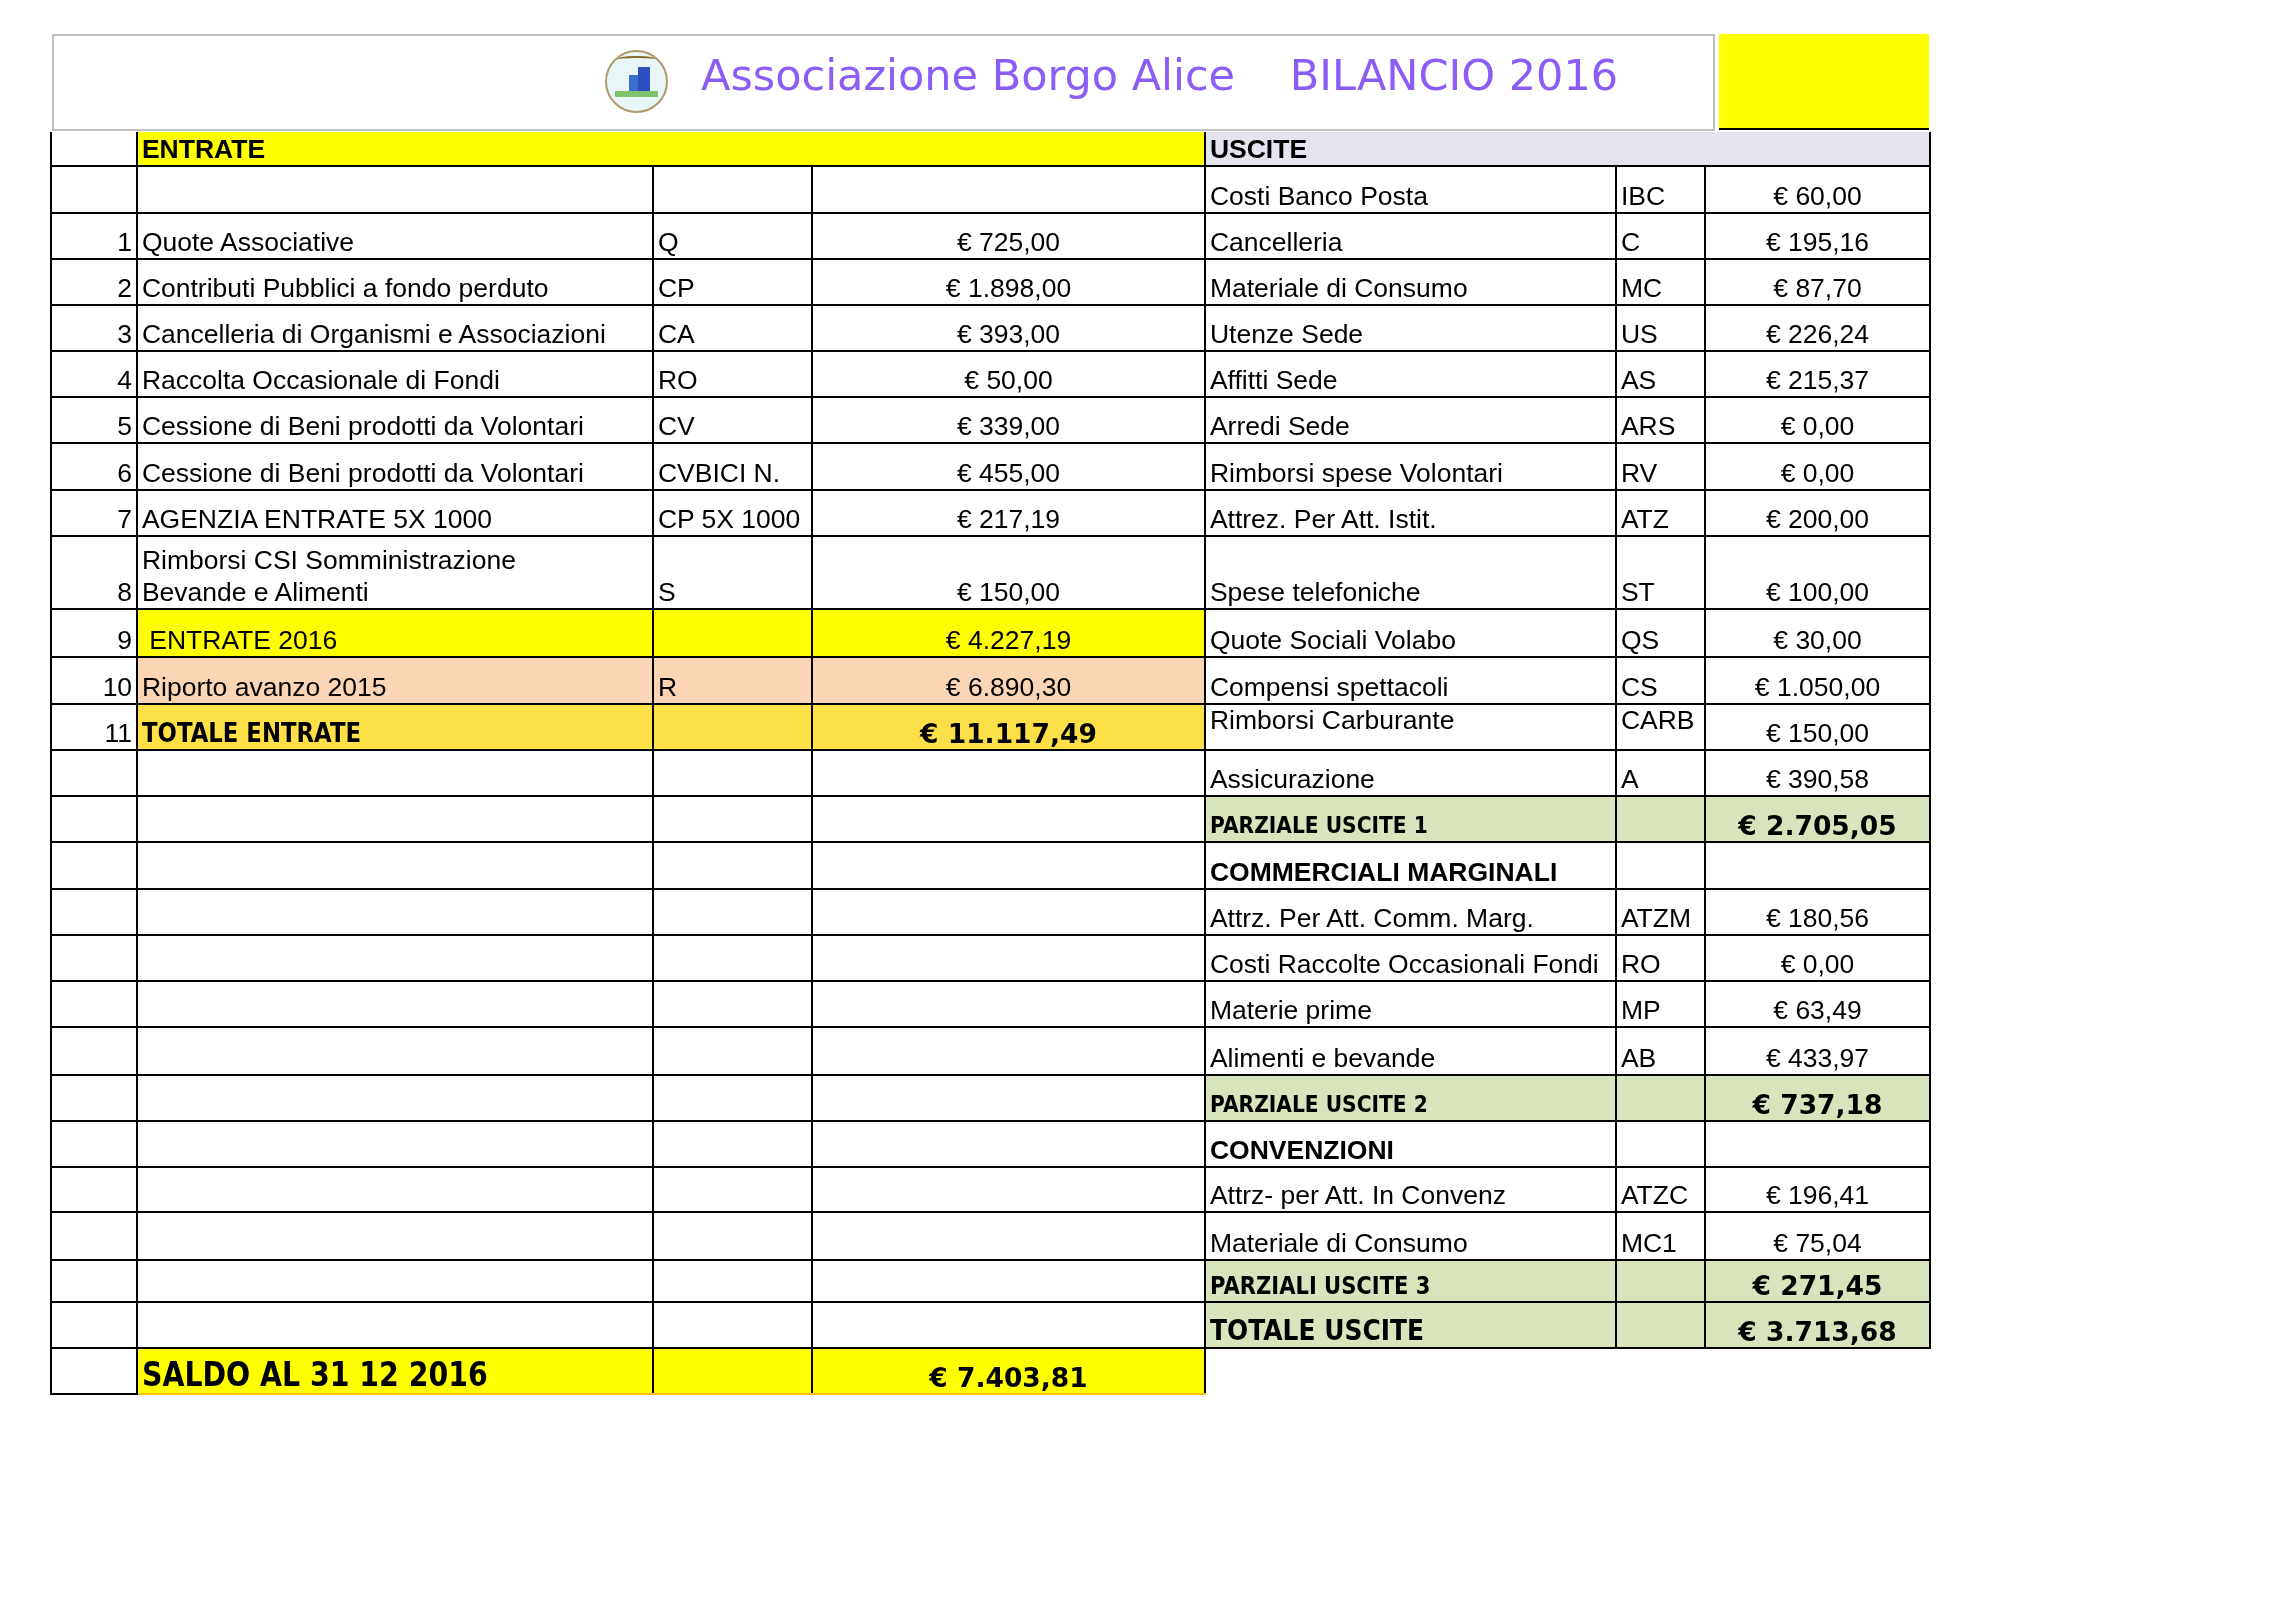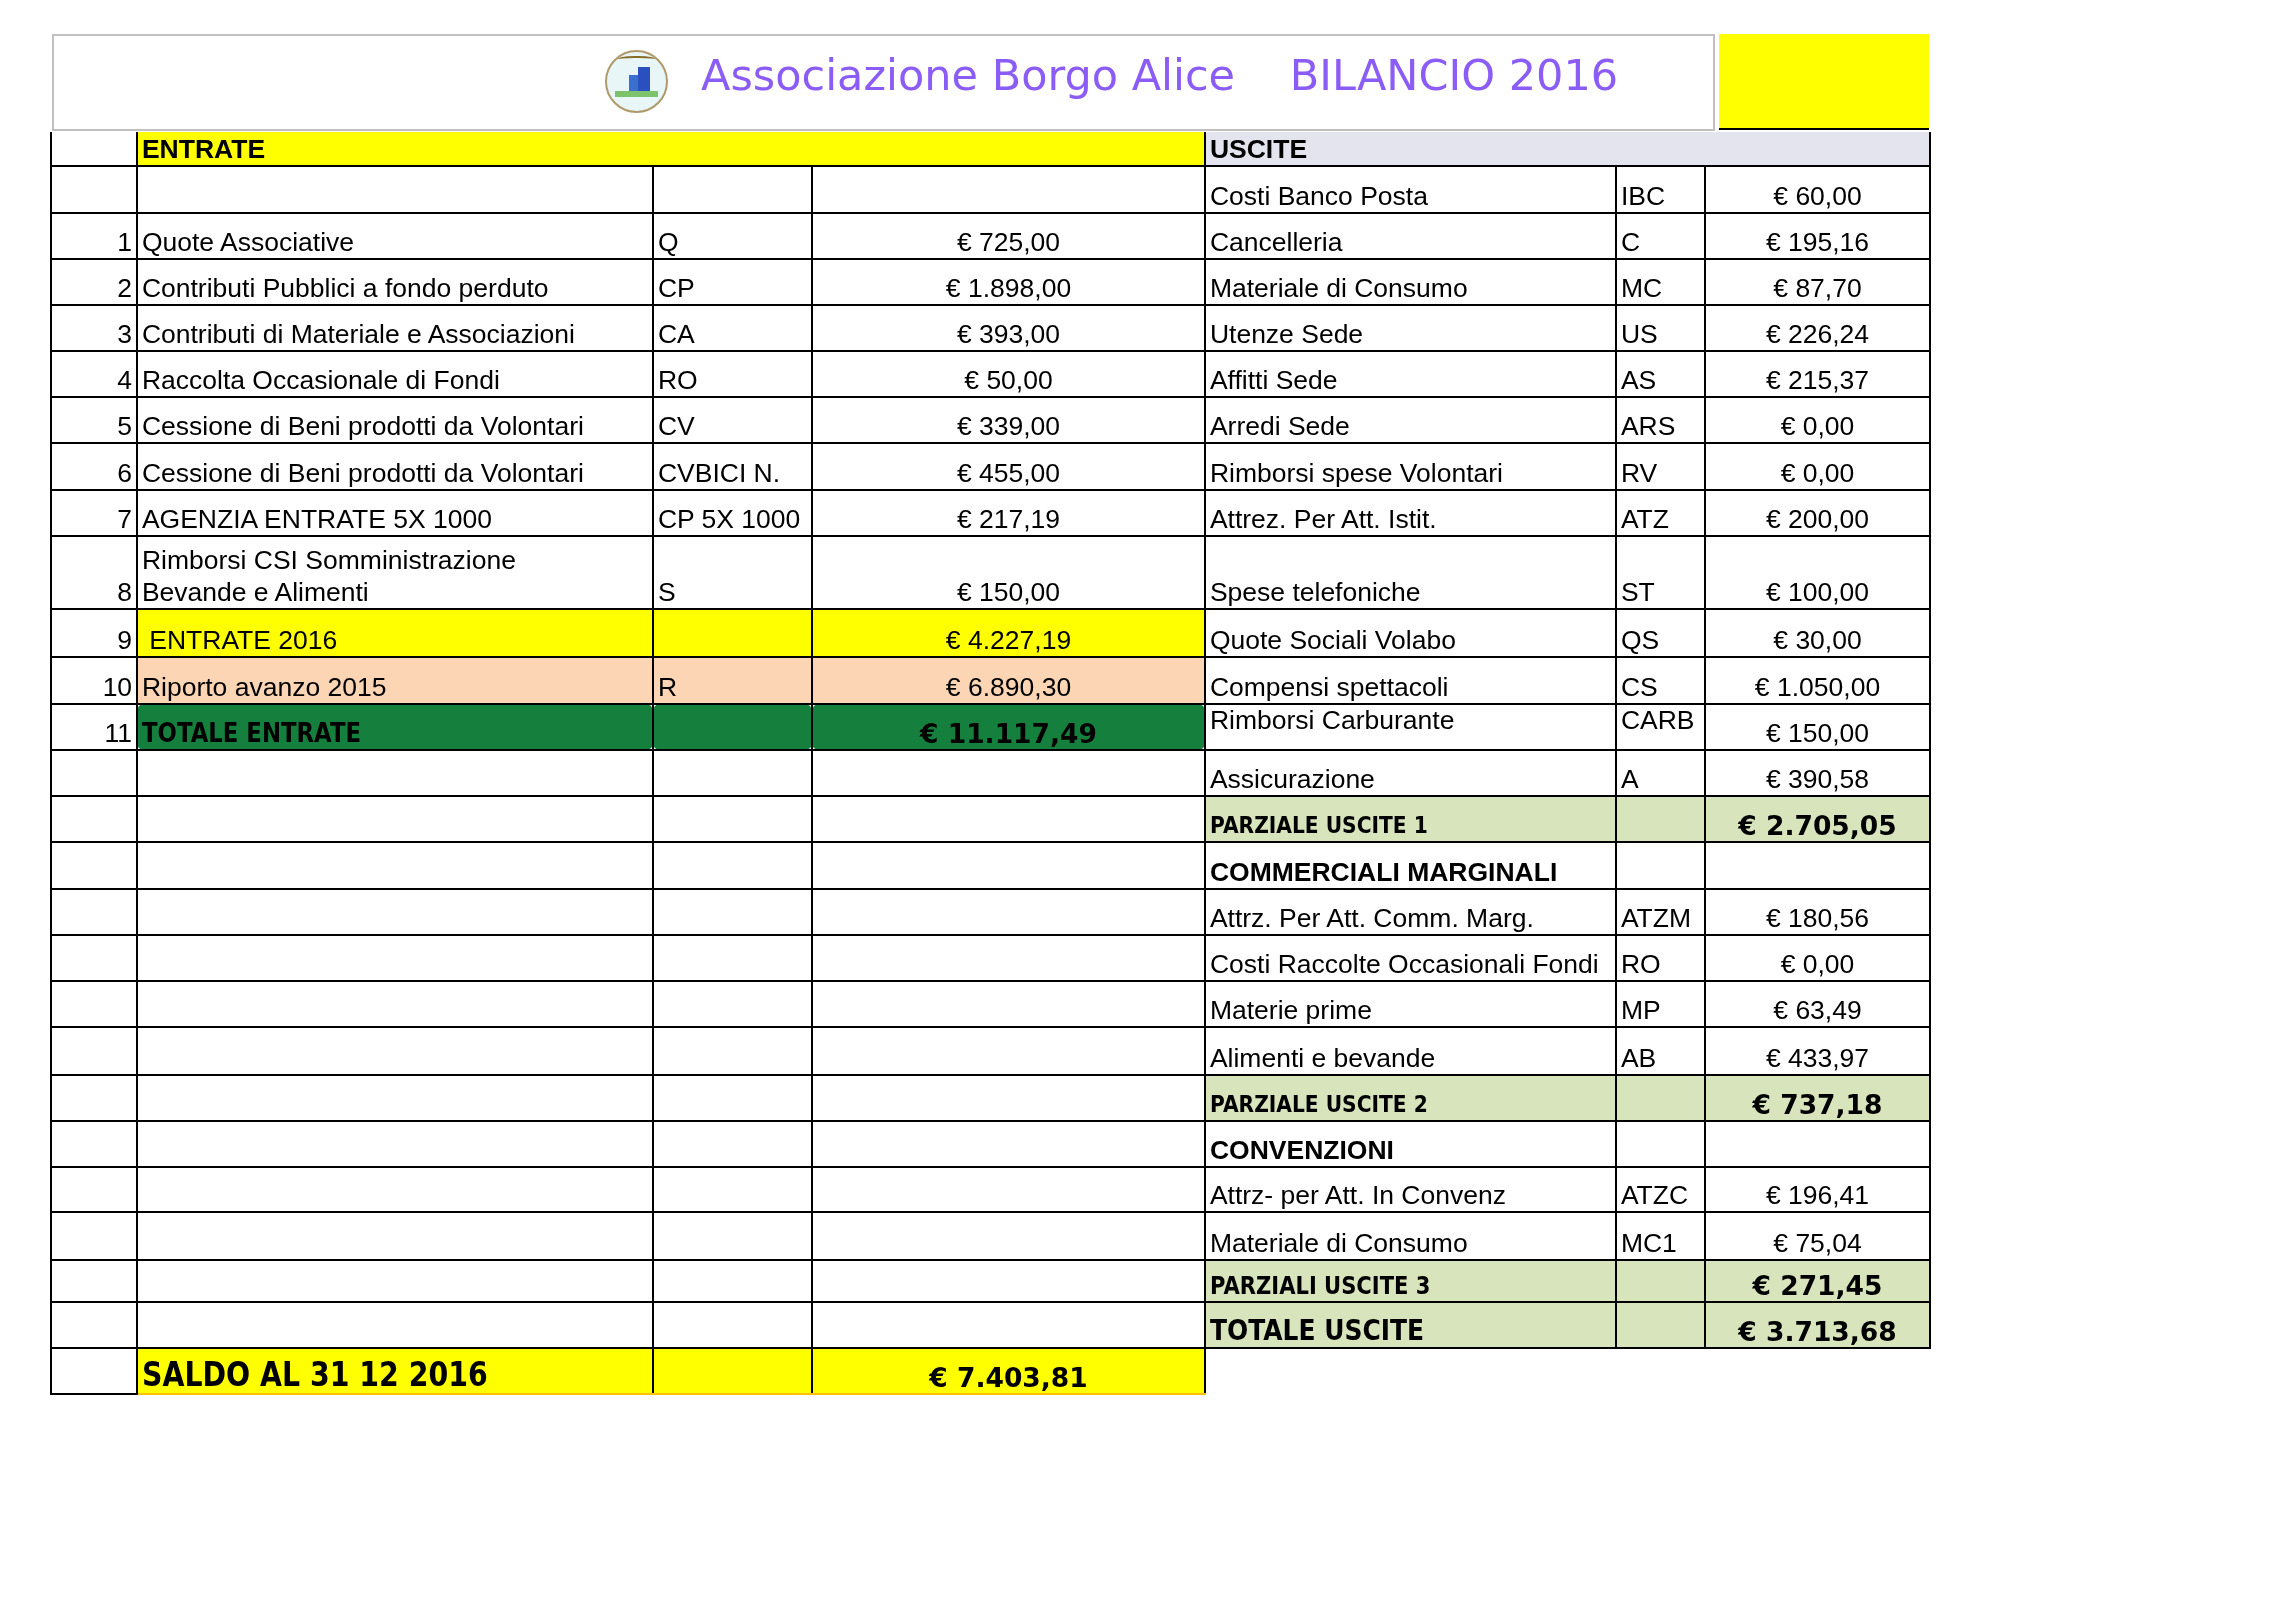--- a/index.html
+++ b/index.html
@@ -12,21 +12,21 @@
   .logo .g{position:absolute;left:7.8px;top:39px;width:43px;height:5.9px;background:#7cc36b;}
   .logo .t{position:absolute;left:9.8px;top:3.9px;width:39px;height:5.9px;border-top:2px solid #8a6b2a;border-radius:50%;}
   .yellow-box{position:absolute;left:1719px;top:34px;width:210px;height:96px;background:#ffff00;border-bottom:2.9px solid #000;box-sizing:border-box;}
   table.sheet{position:absolute;left:50px;top:132px;border-collapse:collapse;table-layout:fixed;}
   table.sheet td{border:2.9px solid #000;padding:0 3.9px;font-size:26.5px;white-space:nowrap;overflow:hidden;vertical-align:bottom;line-height:31px;box-sizing:border-box;}
   td.num{text-align:right;padding-right:2px;}
   td.amt{text-align:center;padding-right:2.9px;}
   .hdr-row td{font-weight:bold;font-size:26.5px;vertical-align:middle;}
   .bg-yellow{background:#ffff00;}
   .bg-peach{background:#fcd5b4;}
-  .bg-orange{background:#15803d;border-radius:7px;}
+  .bg-orange{background:#fde047;}
   .bg-lav{background:#e4e4ee;}
   .bg-green{background:#d8e4bc;}
   .fancy{font-family:"DejaVu Sans",sans-serif;font-weight:bold;font-size:26.5px;letter-spacing:0px;transform:scaleX(0.86);transform-origin:left center;display:inline-block;}
   .fancy-r{font-family:"DejaVu Sans",sans-serif;font-weight:bold;font-size:27.4px;}
   .big{font-size:33px;}
   .bold{font-weight:bold;}
   .noborder{border:none !important;}
   .small{font-size:23.5px;}
 </style>
 </head>
@@ -84,21 +84,21 @@
     <td class="num">2</td>
     <td>Contributi Pubblici a fondo perduto</td>
     <td>CP</td>
     <td class="amt">€ 1.898,00</td>
     <td>Materiale di Consumo</td>
     <td>MC</td>
     <td class="amt">€ 87,70</td>
   </tr>
   <tr style="height:46px">
     <td class="num">3</td>
-    <td>Contributi di Materiale e Associazioni</td>
+    <td>Cancelleria di Organismi e Associazioni</td>
     <td>CA</td>
     <td class="amt">€ 393,00</td>
     <td>Utenze Sede</td>
     <td>US</td>
     <td class="amt">€ 226,24</td>
   </tr>
   <tr style="height:46px">
     <td class="num">4</td>
     <td>Raccolta Occasionale di Fondi</td>
     <td>RO</td>

